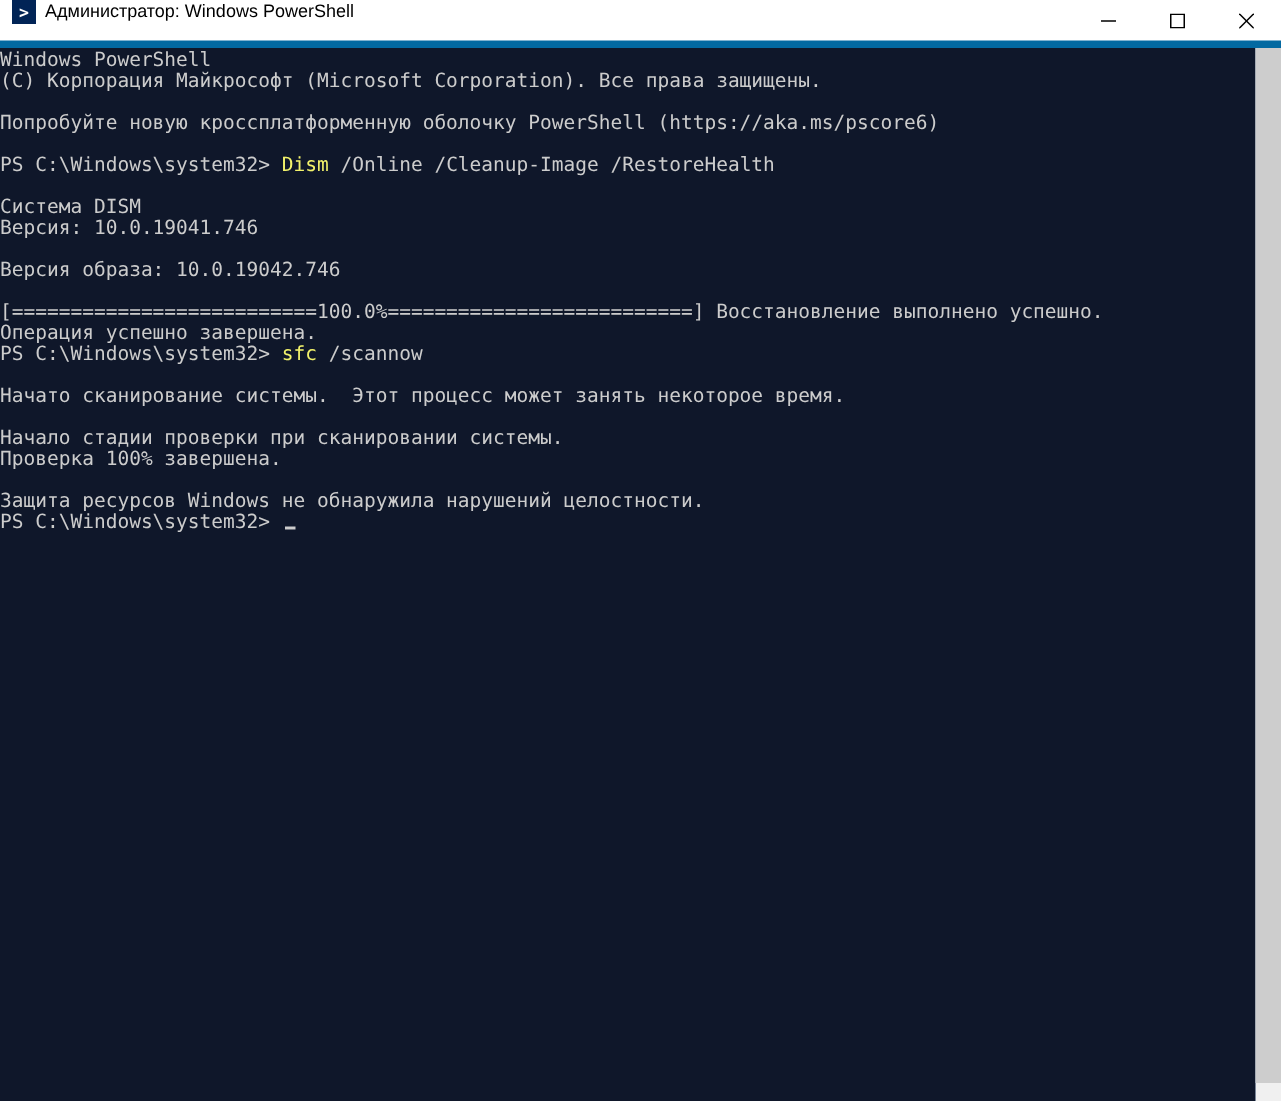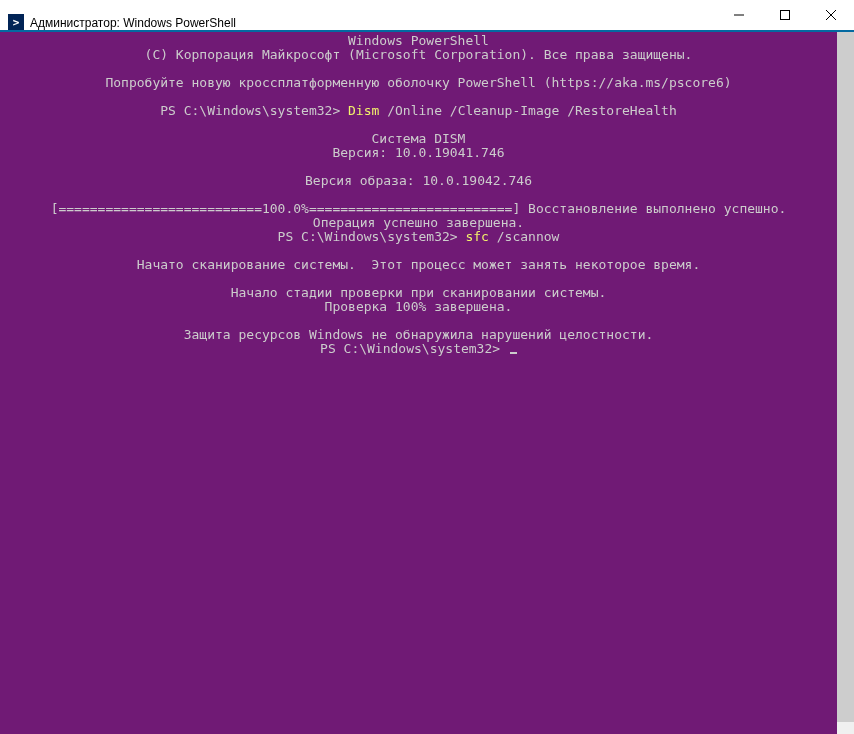--- a/index.html
+++ b/index.html
@@ -7,22 +7,22 @@
       width: 854px;
       height: 734px;
       background: #1a1a1a;
       font-family: "Segoe UI", Tahoma, sans-serif;
       overflow: hidden;
     }
     .titlebar {
       height: 32px;
       background: #ffffff;
       display: flex;
-      align-items: flex-end;
-      border-bottom: 2px solid #0369a1;
+      align-items: flex-start;
+      border-bottom: 5px solid #0369a1;
     }
     .titlebar-icon {
       width: 16px;
       height: 16px;
       margin-left: 8px;
       margin-right: 6px;
       background: #012456;
       display: flex;
       align-items: center;
       justify-content: center;
@@ -54,29 +54,28 @@
       cursor: pointer;
     }
     .win-btn svg { stroke: #000; fill: none; stroke-width: 1; }
     .terminal-wrap {
       height: calc(100% - 32px);
       display: flex;
       background: #012456;
     }
     .terminal {
       flex: 1;
-      background: #701a75;
+      background: #0f172a;
       color: #cccccc;
       font-family: Consolas, "Lucida Console", monospace;
       font-size: 13px;
       line-height: 14px;
       padding: 2px 0 0 0;
       white-space: pre;
       overflow: hidden;
-      text-align: center;
     }
     .scrollbar {
       width: 17px;
       background: #f0f0f0;
       position: relative;
     }
     .scroll-thumb {
       position: absolute;
       top: 0;
       left: 0;

